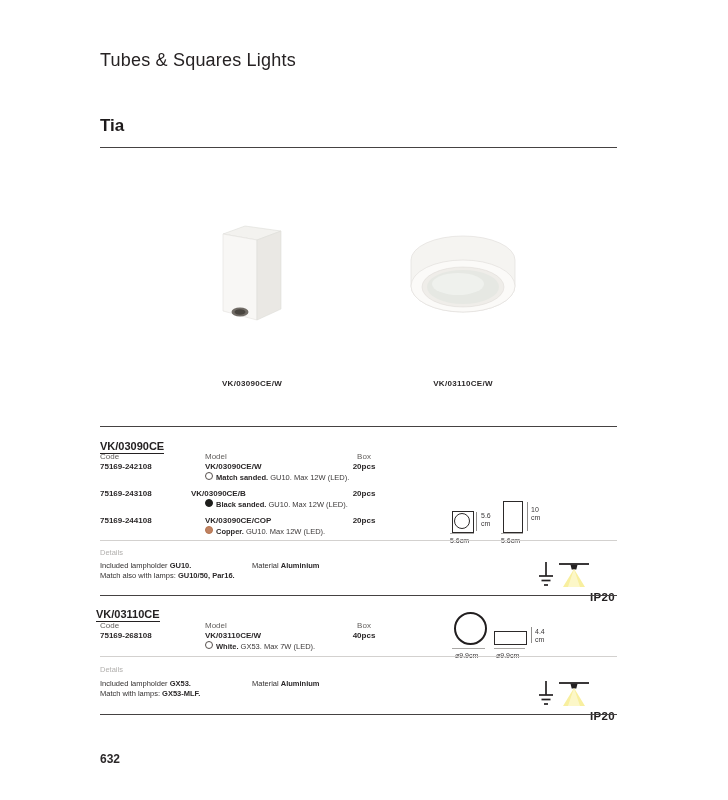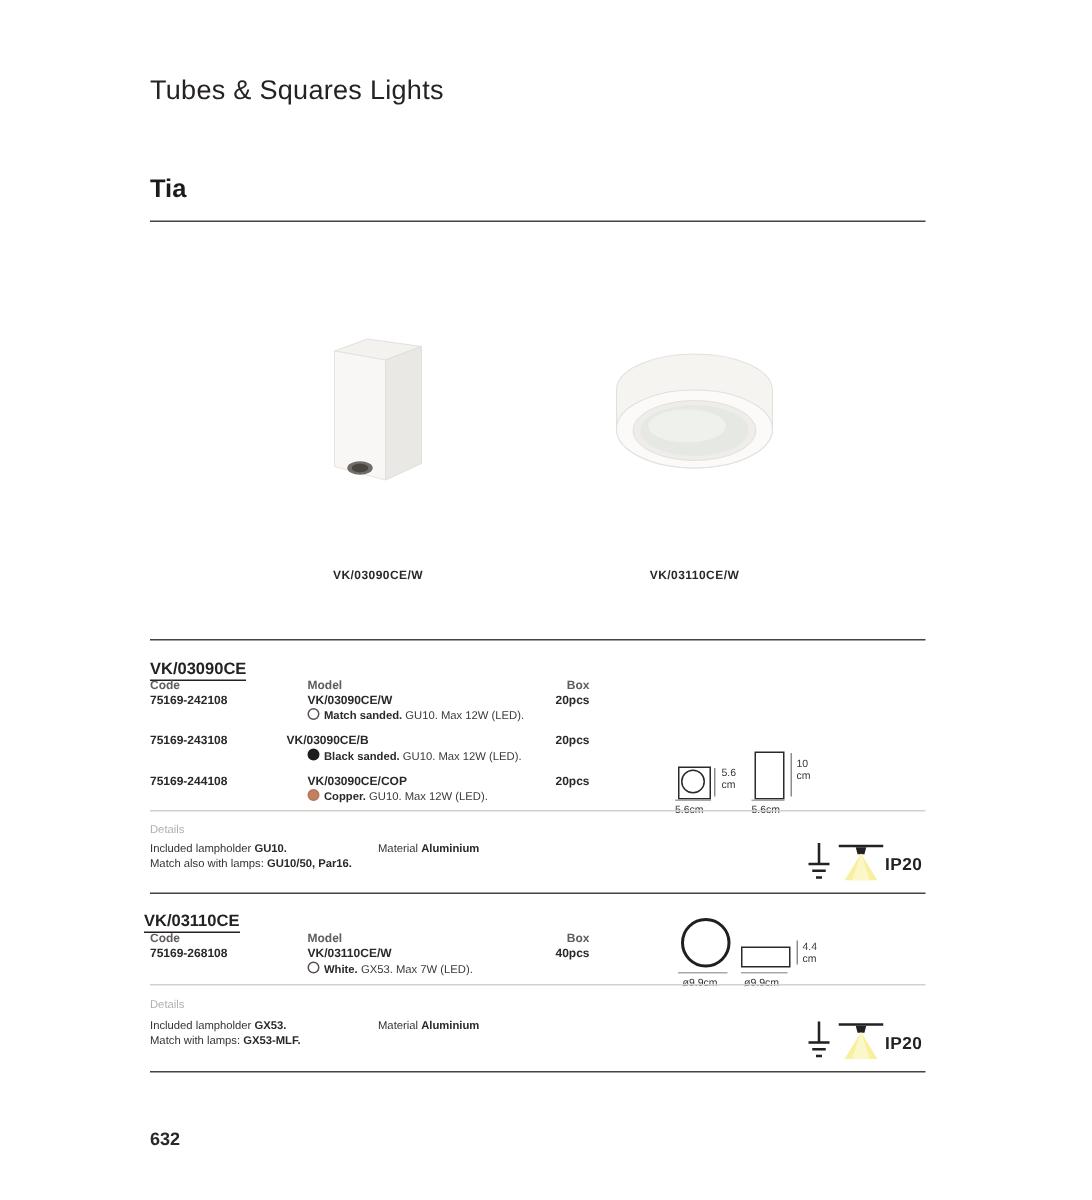--- a/index.html
+++ b/index.html
@@ -4,33 +4,33 @@
 <style>
   html,body{margin:0;padding:0;background:#ffffff;}
   .page{position:relative;width:728px;height:800px;background:#fff;font-family:"Liberation Sans",sans-serif;color:#2b2829;overflow:hidden;}
   .abs{position:absolute;}
   .cat-header{left:100px;top:50px;font-size:18px;letter-spacing:.2px;color:#262223;}
   .family-title{left:100px;top:116px;font-size:17px;font-weight:bold;color:#1d1a1b;}
   .rule-dark{left:100px;width:517px;height:0;border-top:1.5px solid #454242;}
   .rule-gray{left:100px;width:517px;height:0;border-top:1px solid #d3d1cf;}
   .caption{font-size:8px;font-weight:bold;letter-spacing:.3px;color:#2b2829;text-align:center;}
   .sec-title{font-size:11px;font-weight:bold;color:#242122;border-bottom:1px solid #242122;padding-bottom:1px;display:inline-block;}
-  .th{font-size:8px;color:#605d5b;font-weight:bold;}
+  .th{font-size:8px;color:#605d5b;}
   .td{font-size:8px;font-weight:bold;color:#2b2829;}
   .desc{font-size:7.5px;color:#3b3838;white-space:nowrap;}
   .desc b{font-weight:bold;color:#2b2829;}
-  .box-col{width:58px;text-align:right;}
+  .box-col{width:58px;text-align:center;}
   .swatch{display:inline-block;width:6px;height:6px;border-radius:50%;margin-right:3px;vertical-align:-0.5px;}
   .swatch.white{background:#ffffff;border:1px solid #57504d;}
   .swatch.black{background:#1d1d1b;border:1px solid #1d1d1b;}
   .swatch.copper{background:#c08262;border:1px solid #b5754f;}
   .details-label{font-size:7.5px;color:#b2b0ae;}
   .det{font-size:7.5px;color:#343131;line-height:10px;white-space:nowrap;}
   .det b{font-weight:bold;color:#2b2829;}
-  .ip{font-size:11.5px;font-weight:bold;color:#242122;letter-spacing:.3px;}
+  .ip{font-size:11.5px;font-weight:bold;color:#242122;letter-spacing:.3px;margin-top:20px;}
   .dim-shape{border:1.5px solid #2c2929;background:#fff;}
   .dim-label{font-size:7px;color:#3a3738;line-height:7.5px;}
   .dim-w{font-size:7px;color:#3a3738;white-space:nowrap;}
   .tickv{width:0;border-left:1px solid #8f8d8b;}
   .meas{height:0;border-top:1px solid #aaa8a6;}
   .page-num{left:100px;top:752px;font-size:12px;font-weight:bold;color:#2b2829;}
 </style>
 </head>
 <body>
 

